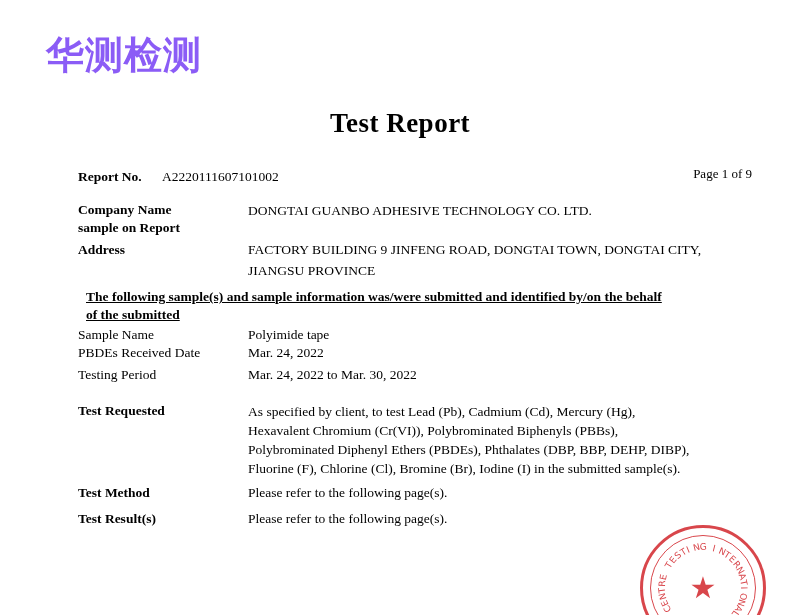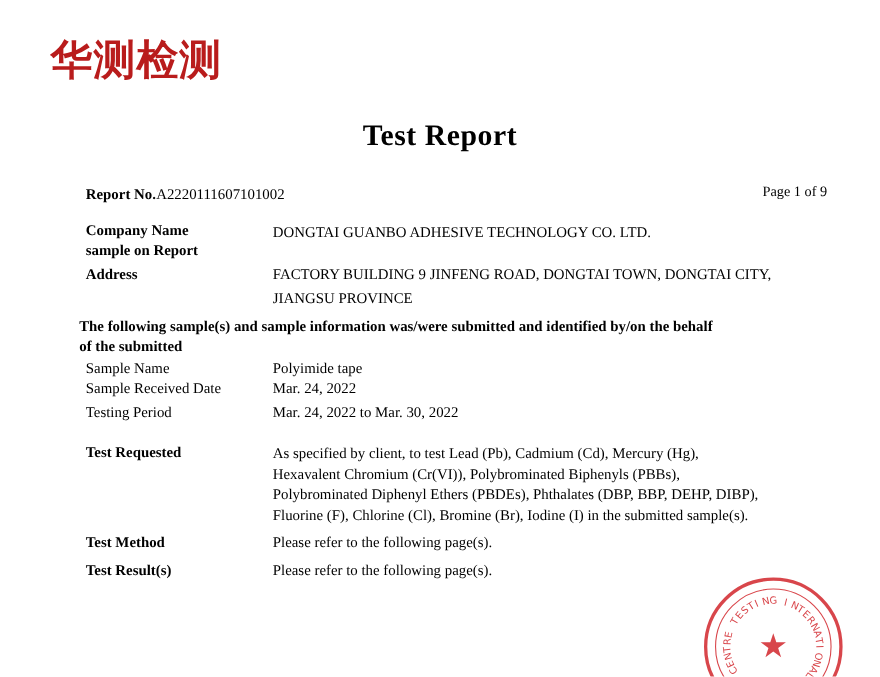--- a/index.html
+++ b/index.html
@@ -36,21 +36,21 @@
     font-weight: bold;
     font-style: italic;
     color: #1f3e8c;
     letter-spacing: -1px;
     line-height: 1;
   }
   .logo-cn {
     font-family: Liberation Serif, serif;
     font-size: 38px;
     font-weight: bold;
-    color: #b91c1c;
+    color: #8b5cf6;
     line-height: 1;
     letter-spacing: 1px;
   }
 
   
   .doc-title {
     position: absolute;
     left: 0;
     top: 108px;
     width: 800px;
@@ -105,25 +105,26 @@
   .value {
     font-family: "Liberation Serif", serif;
     font-weight: normal;
   }
 
   .col-label { left: 78px; }
   .col-value { left: 248px; }
 
   .block-heading {
     position: absolute;
-    left: 72px;
+    left: 86px;
     font-weight: bold;
     font-size: 13.5px;
     line-height: 18px;
     width: 620px;
+    text-decoration: underline;
   }
 
   .multiline { width: 470px; }
 
   
   .stamp {
     position: absolute;
     right: 34px;
     bottom: -36px;
     width: 120px;
@@ -618,21 +619,21 @@
         <i style="background: transparent;"></i>
         <i></i>
       </div>
   </div>
 
   <div class="page-no">Page 1 of 9</div>
 
   <div class="field col-label" style="top:168px;">
     <span class="label">Report No.</span>
   </div>
-  <div class="field" style="left:142px; top:168px;">
+  <div class="field" style="left:162px; top:168px;">
     <span class="value">A2220111607101002</span>
   </div>
 
   <div class="field col-label" style="top:201px;">
     <span class="label">Company Name</span>
   </div>
   <div class="field col-label" style="top:219px;">
     <span class="label">sample on Report</span>
   </div>
   <div class="field col-value" style="top:202px;">
@@ -653,21 +654,21 @@
   </div>
 
   <div class="field col-label" style="top:326px;">
     <span class="value">Sample Name</span>
   </div>
   <div class="field col-value" style="top:326px;">
     <span class="value">Polyimide tape</span>
   </div>
 
   <div class="field col-label" style="top:344px;">
-    <span class="value">Sample Received Date</span>
+    <span class="value">PBDEs Received Date</span>
   </div>
   <div class="field col-value" style="top:344px;">
     <span class="value">Mar. 24, 2022</span>
   </div>
 
   <div class="field col-label" style="top:366px;">
     <span class="value">Testing Period</span>
   </div>
   <div class="field col-value" style="top:366px;">
     <span class="value">Mar. 24, 2022 to Mar. 30, 2022</span>

